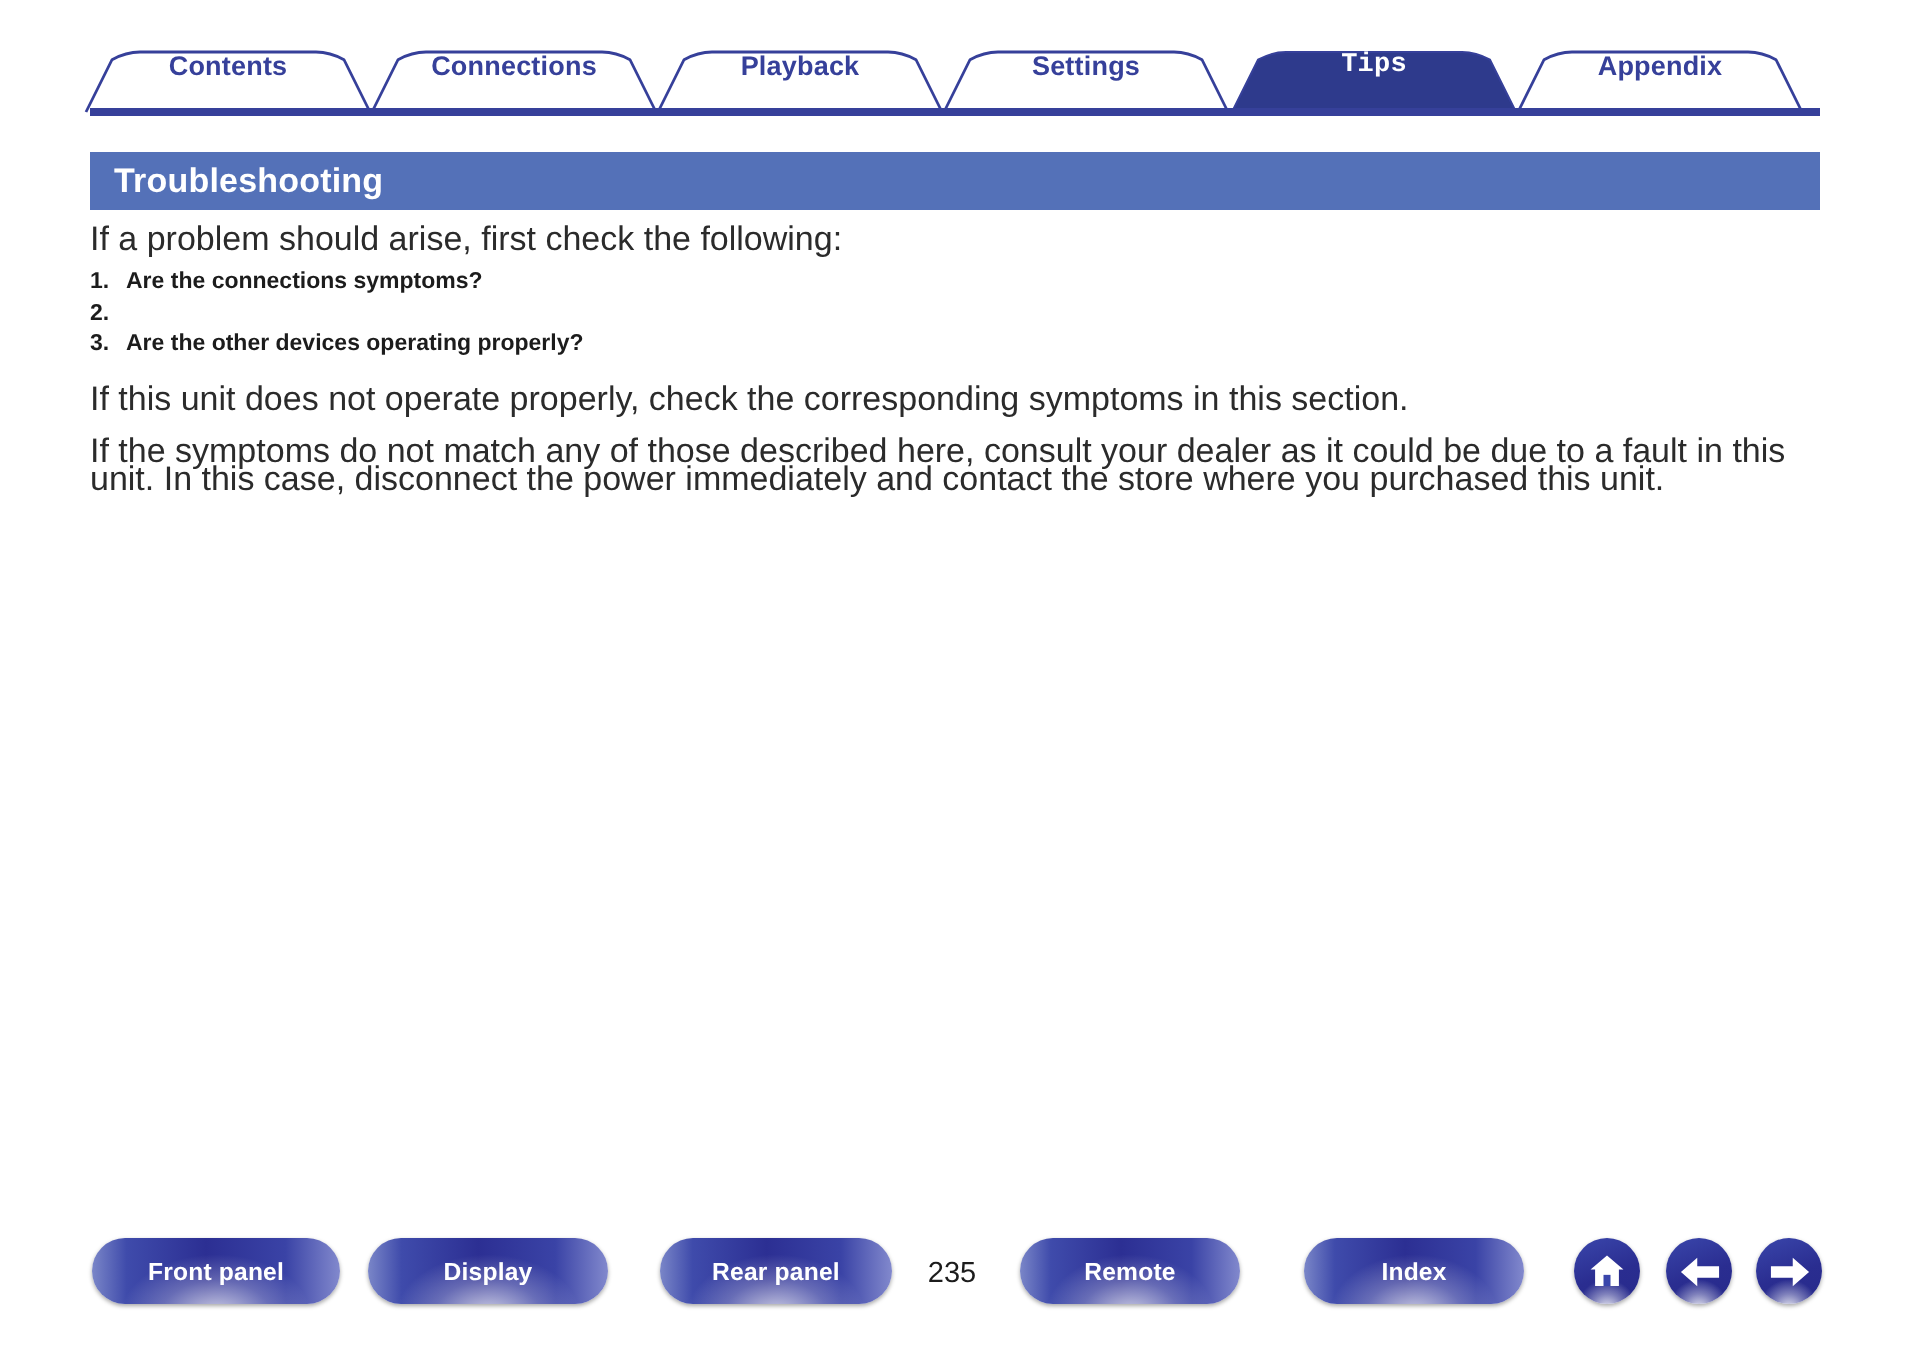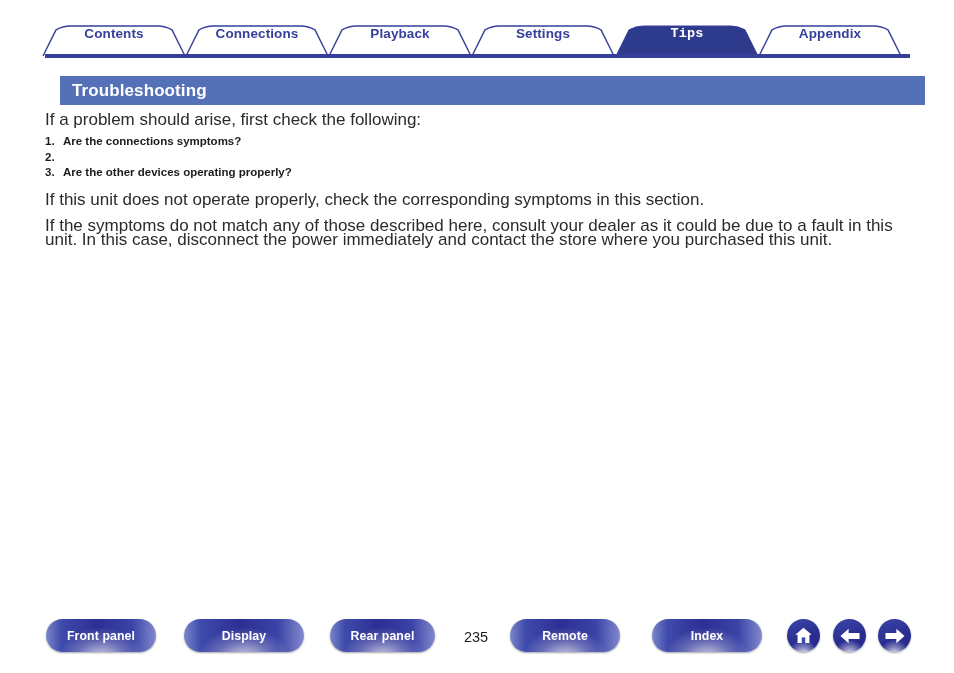--- a/index.html
+++ b/index.html
@@ -38,21 +38,21 @@
     letter-spacing: 0.1px;
     color: #36409a;
   }
   .tab-label.active {
     color: #ffffff;
   }
 
   
   #heading-bar {
     position: absolute;
-    left: 60px;
+    left: 45px;
     top: 76px;
     width: 865px;
     height: 29px;
     background: #5471b8;
   }
   #heading-text {
     position: absolute;
     left: 12px;
     top: 50%;
     transform: translateY(-50%);
@@ -203,27 +203,27 @@
         <span>Are the other devices operating properly?</span>
       </li>
     </ol>
 
   <p class="para" id="para-2">If this unit does not operate properly, check the corresponding symptoms in this section.</p>
   <p class="para" id="para-3">If the symptoms do not match any of those described here, consult your dealer as it could be due to a fault in this unit. In this case, disconnect the power immediately and contact the store where you purchased this unit.</p>
 </div>
 
 <div id="bottom-nav">
   <div id="pill-buttons">
-      <div class="pill" style="left: 46px; top: 11px; width: 110px;">
+      <div class="pill" style="left: 46px; top: 11px; width: 124px;">
         <span>Front panel</span>
       </div>
       <div class="pill" style="left: 184px; top: 11px; width: 120px;">
         <span>Display</span>
       </div>
-      <div class="pill" style="left: 330px; top: 11px; width: 105px;">
+      <div class="pill" style="left: 330px; top: 11px; width: 116px;">
         <span>Rear panel</span>
       </div>
       <div class="pill" style="left: 510px; top: 11px; width: 110px;">
         <span>Remote</span>
       </div>
       <div class="pill" style="left: 652px; top: 11px; width: 110px;">
         <span>Index</span>
       </div>
     </div>
 

